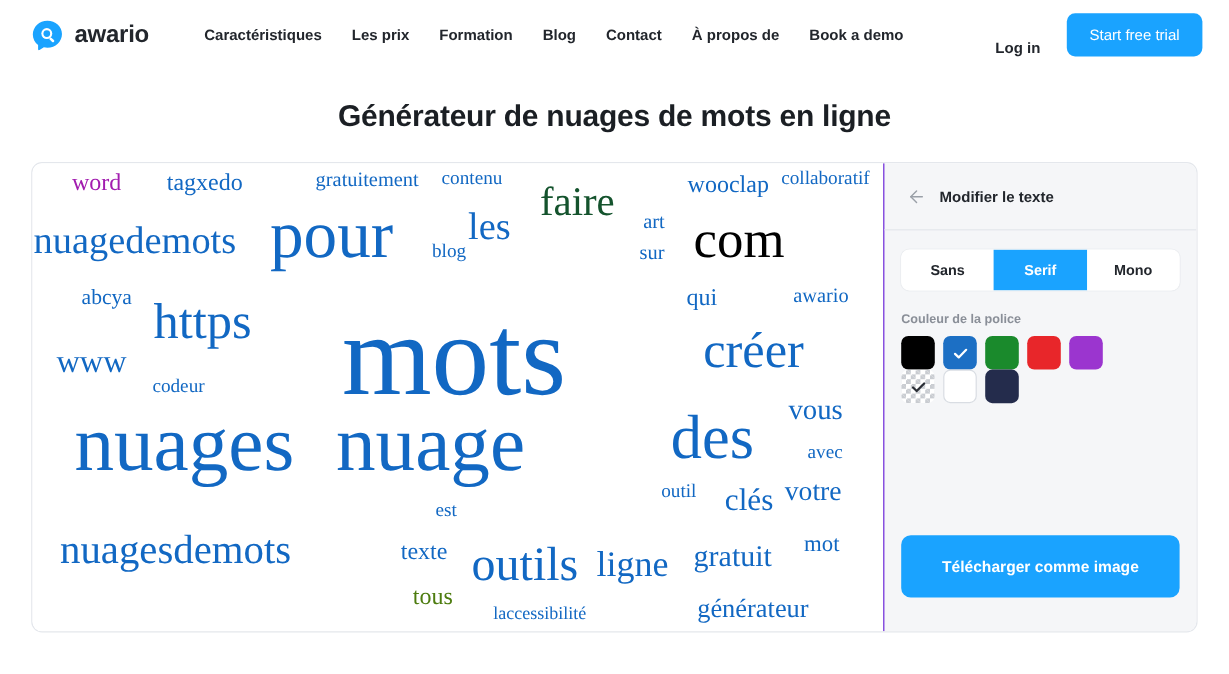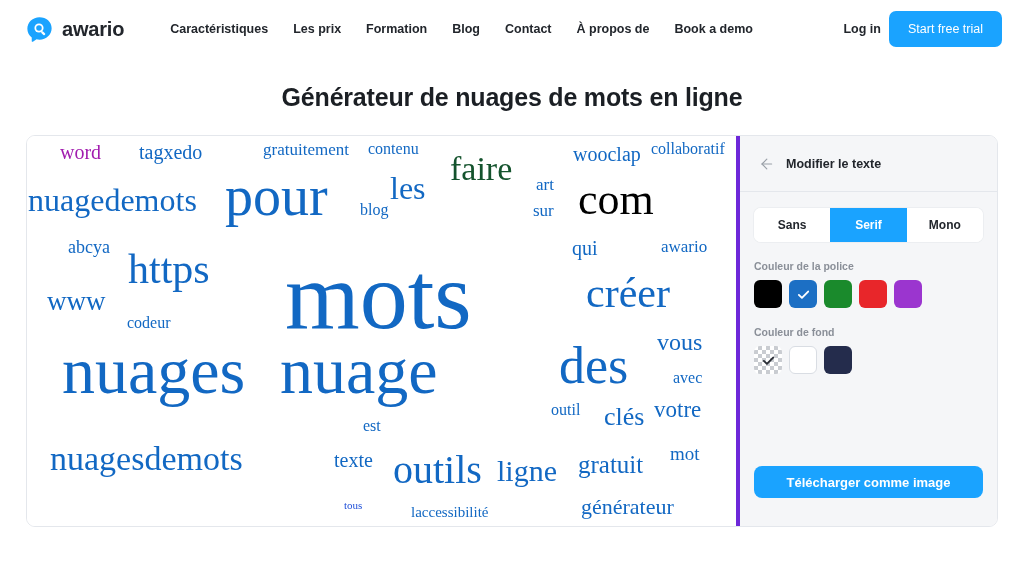--- a/index.html
+++ b/index.html
@@ -40,22 +40,22 @@
     font-size: 12.5px;
     font-weight: 700;
     color: #22262c;
     white-space: nowrap;
     cursor: pointer;
     text-decoration: none;
   }
   .header-right {
     margin-left: auto;
     display: flex;
-    align-items: center;
-    gap: 8px;
+    align-items: flex-end;
+    gap: 22px;
   }
   .login-link {
     font-size: 12.5px;
     font-weight: 700;
     color: #22262c;
     cursor: pointer;
   }
   .cta-button {
     background: #1aa3ff;
     color: #ffffff;
@@ -108,21 +108,21 @@
     line-height: 1;
     white-space: nowrap;
     cursor: default;
     user-select: none;
   }
 
   
   .side-panel {
     flex: 1;
     background: #f5f6f8;
-    border-left: 4px solid #6d28d9;
+    border-left: 1px solid #6d28d9;
     display: flex;
     flex-direction: column;
     position: relative;
   }
   .panel-head {
     height: 56px;
     display: flex;
     align-items: center;
     gap: 12px;
     padding: 0 18px;
@@ -192,21 +192,21 @@
     background-size: 8px 8px;
     background-position: 0 0, 4px 4px;
     background-color: #ffffff;
   }
 
   .download-button {
     position: absolute;
     left: 14px;
     right: 14px;
     bottom: 28px;
-    height: 32px;
+    height: 52px;
     background: #1aa3ff;
     color: #ffffff;
     border: none;
     border-radius: 8px;
     font-size: 13px;
     font-weight: 700;
     cursor: pointer;
     font-family: "Liberation Sans", sans-serif;
   }
 </style>
@@ -276,21 +276,21 @@
       <span class="cloud-word" style="left: 509px; top: 40px; font-size: 17px; color: rgb(18, 104, 195);">art</span>
       <span class="cloud-word" style="left: 506px; top: 66px; font-size: 17px; color: rgb(18, 104, 195);">sur</span>
       <span class="cloud-word" style="left: 634px; top: 102px; font-size: 17px; color: rgb(18, 104, 195);">awario</span>
       <span class="cloud-word" style="left: 624px; top: 5px; font-size: 16px; color: rgb(18, 104, 195);">collaboratif</span>
       <span class="cloud-word" style="left: 341px; top: 5px; font-size: 16px; color: rgb(18, 104, 195);">contenu</span>
       <span class="cloud-word" style="left: 333px; top: 66px; font-size: 16px; color: rgb(18, 104, 195);">blog</span>
       <span class="cloud-word" style="left: 100px; top: 179px; font-size: 16px; color: rgb(18, 104, 195);">codeur</span>
       <span class="cloud-word" style="left: 646px; top: 234px; font-size: 16px; color: rgb(18, 104, 195);">avec</span>
       <span class="cloud-word" style="left: 524px; top: 266px; font-size: 16px; color: rgb(18, 104, 195);">outil</span>
       <span class="cloud-word" style="left: 336px; top: 282px; font-size: 16px; color: rgb(18, 104, 195);">est</span>
-      <span class="cloud-word" style="left: 317px; top: 364px; font-size: 11px; color: #1d4ed8;">tous</span>
+      <span class="cloud-word" style="left: 317px; top: 351px; font-size: 20px; color: #4d7c0f;">tous</span>
       <span class="cloud-word" style="left: 384px; top: 369px; font-size: 15px; color: rgb(18, 104, 195);">laccessibilité</span>
     </div>
 
   <aside class="side-panel">
     <div class="panel-head">
       <svg class="back-arrow" viewBox="0 0 20 20">
         <path d="M11 4 L5 10 L11 16" fill="none" stroke="#9aa0a8" stroke-width="1.5" stroke-linecap="round" stroke-linejoin="round"></path>
         <path d="M5 10 H17" fill="none" stroke="#9aa0a8" stroke-width="1.5" stroke-linecap="round"></path>
       </svg>
       <span class="panel-title">Modifier le texte</span>
@@ -310,21 +310,20 @@
         <div class="swatch" id="fc1" style="background: rgb(28, 111, 196);">
           <svg class="check" viewBox="0 0 14 14">
             <path d="M2 7.4 L5.3 10.6 L12 3.8" fill="none" stroke="#ffffff" stroke-width="2" stroke-linecap="round" stroke-linejoin="round"></path>
           </svg>
         </div>
         <div class="swatch" id="fc2" style="background: rgb(26, 138, 44);"></div>
         <div class="swatch" id="fc3" style="background: rgb(232, 38, 42);"></div>
         <div class="swatch" id="fc4" style="background: rgb(155, 53, 207);"></div>
       </div>
 
-      <div class="field-label">Couleur de fond</div>
       <div class="swatch-row">
         <div class="swatch swatch-transparent">
           <svg class="check" viewBox="0 0 14 14">
             <path d="M2 7.4 L5.3 10.6 L12 3.8" fill="none" stroke="#2b2f36" stroke-width="2" stroke-linecap="round" stroke-linejoin="round"></path>
           </svg>
         </div>
         <div class="swatch outlined" id="bc1" style="background: rgb(255, 255, 255);"></div>
         <div class="swatch" id="bc2" style="background: rgb(36, 44, 76);"></div>
       </div>
     </div>

